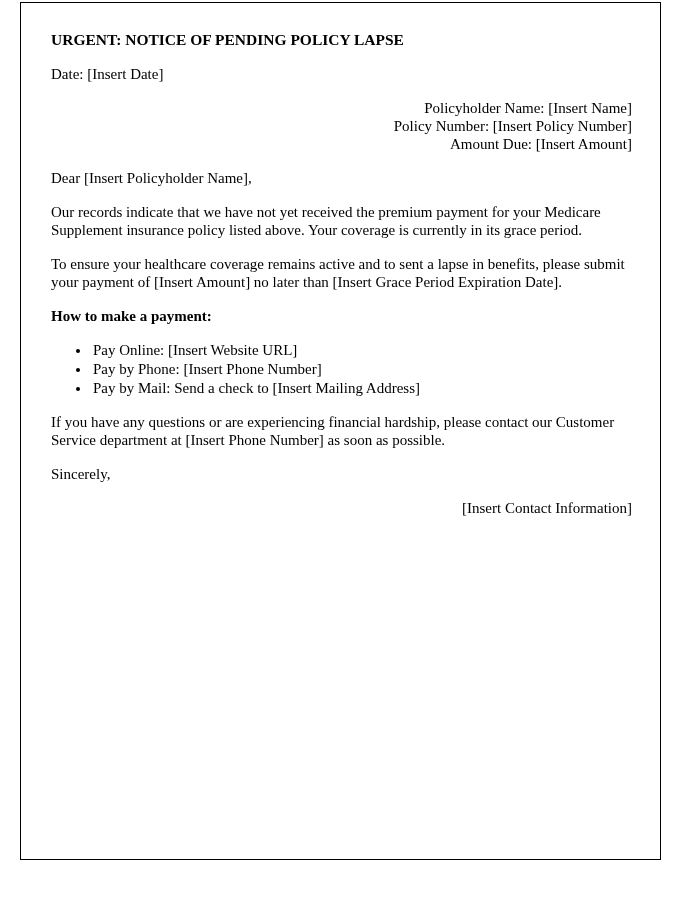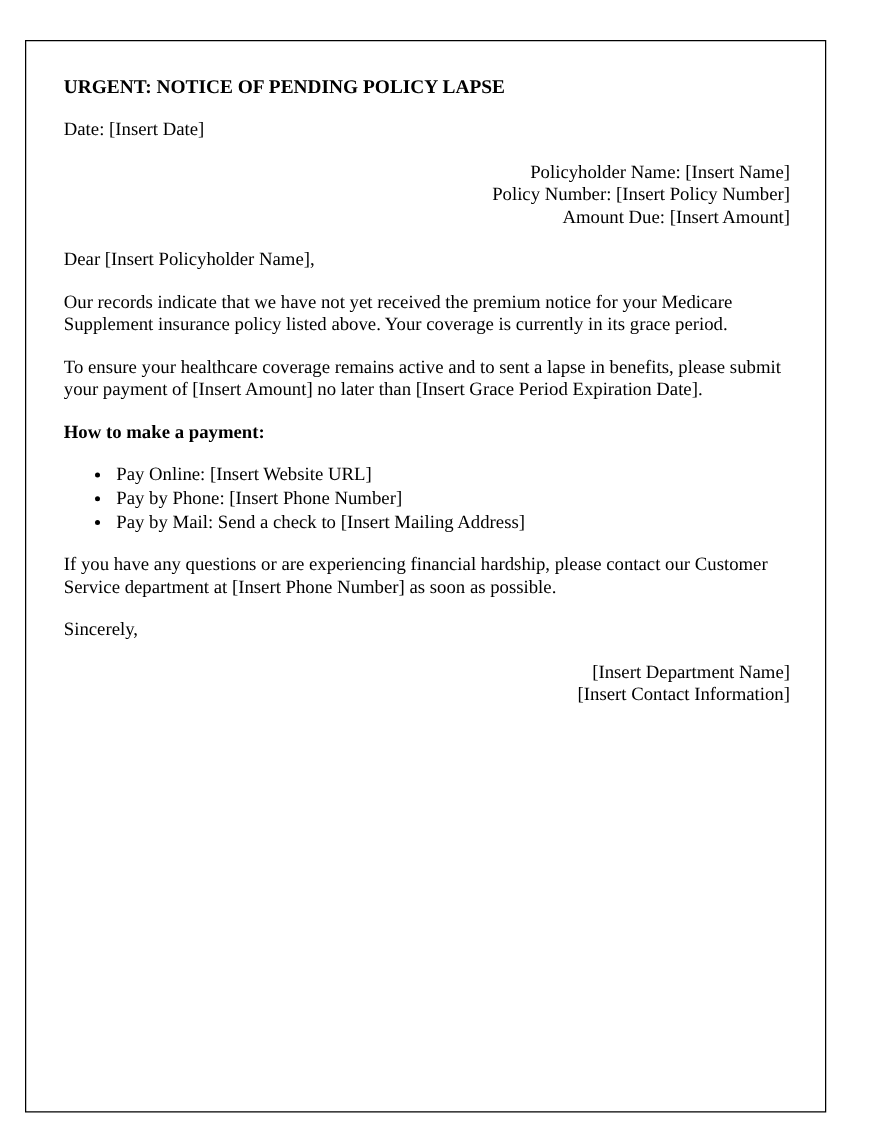--- a/index.html
+++ b/index.html
@@ -10,21 +10,21 @@
   body {
     width: 700px;
     height: 900px;
     position: relative;
     font-family: "Liberation Serif", serif;
     color: #000000;
   }
   .letter-page {
     position: absolute;
     left: 20px;
-    top: 32px;
+    top: 2px;
     width: 641px;
     height: 858px;
     border: 1px solid #000000;
     box-sizing: border-box;
     padding: 28px 28px 28px 30px;
     background: #ffffff;
     overflow: hidden;
   }
   .letter-page, .letter-page p, .letter-page li {
     font-size: 15px;
@@ -71,35 +71,34 @@
   <p>Date: [Insert Date]</p>
 
   <div class="tight-block">
     <p>Policyholder Name: [Insert Name]</p>
     <p>Policy Number: [Insert Policy Number]</p>
     <p>Amount Due: [Insert Amount]</p>
   </div>
 
   <p>Dear [Insert Policyholder Name],</p>
 
-  <p>Our records indicate that we have not yet received the premium notice for your Medicare Supplement insurance policy listed above. Your coverage is currently in its grace period.</p>
+  <p>Our records indicate that we have not yet received the premium payment for your Medicare Supplement insurance policy listed above. Your coverage is currently in its grace period.</p>
 
   <p>To ensure your healthcare coverage remains active and to sent a lapse in benefits, please submit your payment of [Insert Amount] no later than [Insert Grace Period Expiration Date].</p>
 
   <div class="section-heading">How to make a payment:</div>
 
   <ul class="payment-list">
     <li>Pay Online: [Insert Website URL]</li>
     <li>Pay by Phone: [Insert Phone Number]</li>
     <li>Pay by Mail: Send a check to [Insert Mailing Address]</li>
   </ul>
 
 
   <p>If you have any questions or are experiencing financial hardship, please contact our Customer Service department at [Insert Phone Number] as soon as possible.</p>
 
   <p>Sincerely,</p>
 
   <div class="signature-block tight-block">
-    <p>[Insert Department Name]</p>
     <p>[Insert Contact Information]</p>
   </div>
 
 </div>
 
 </body></html>

